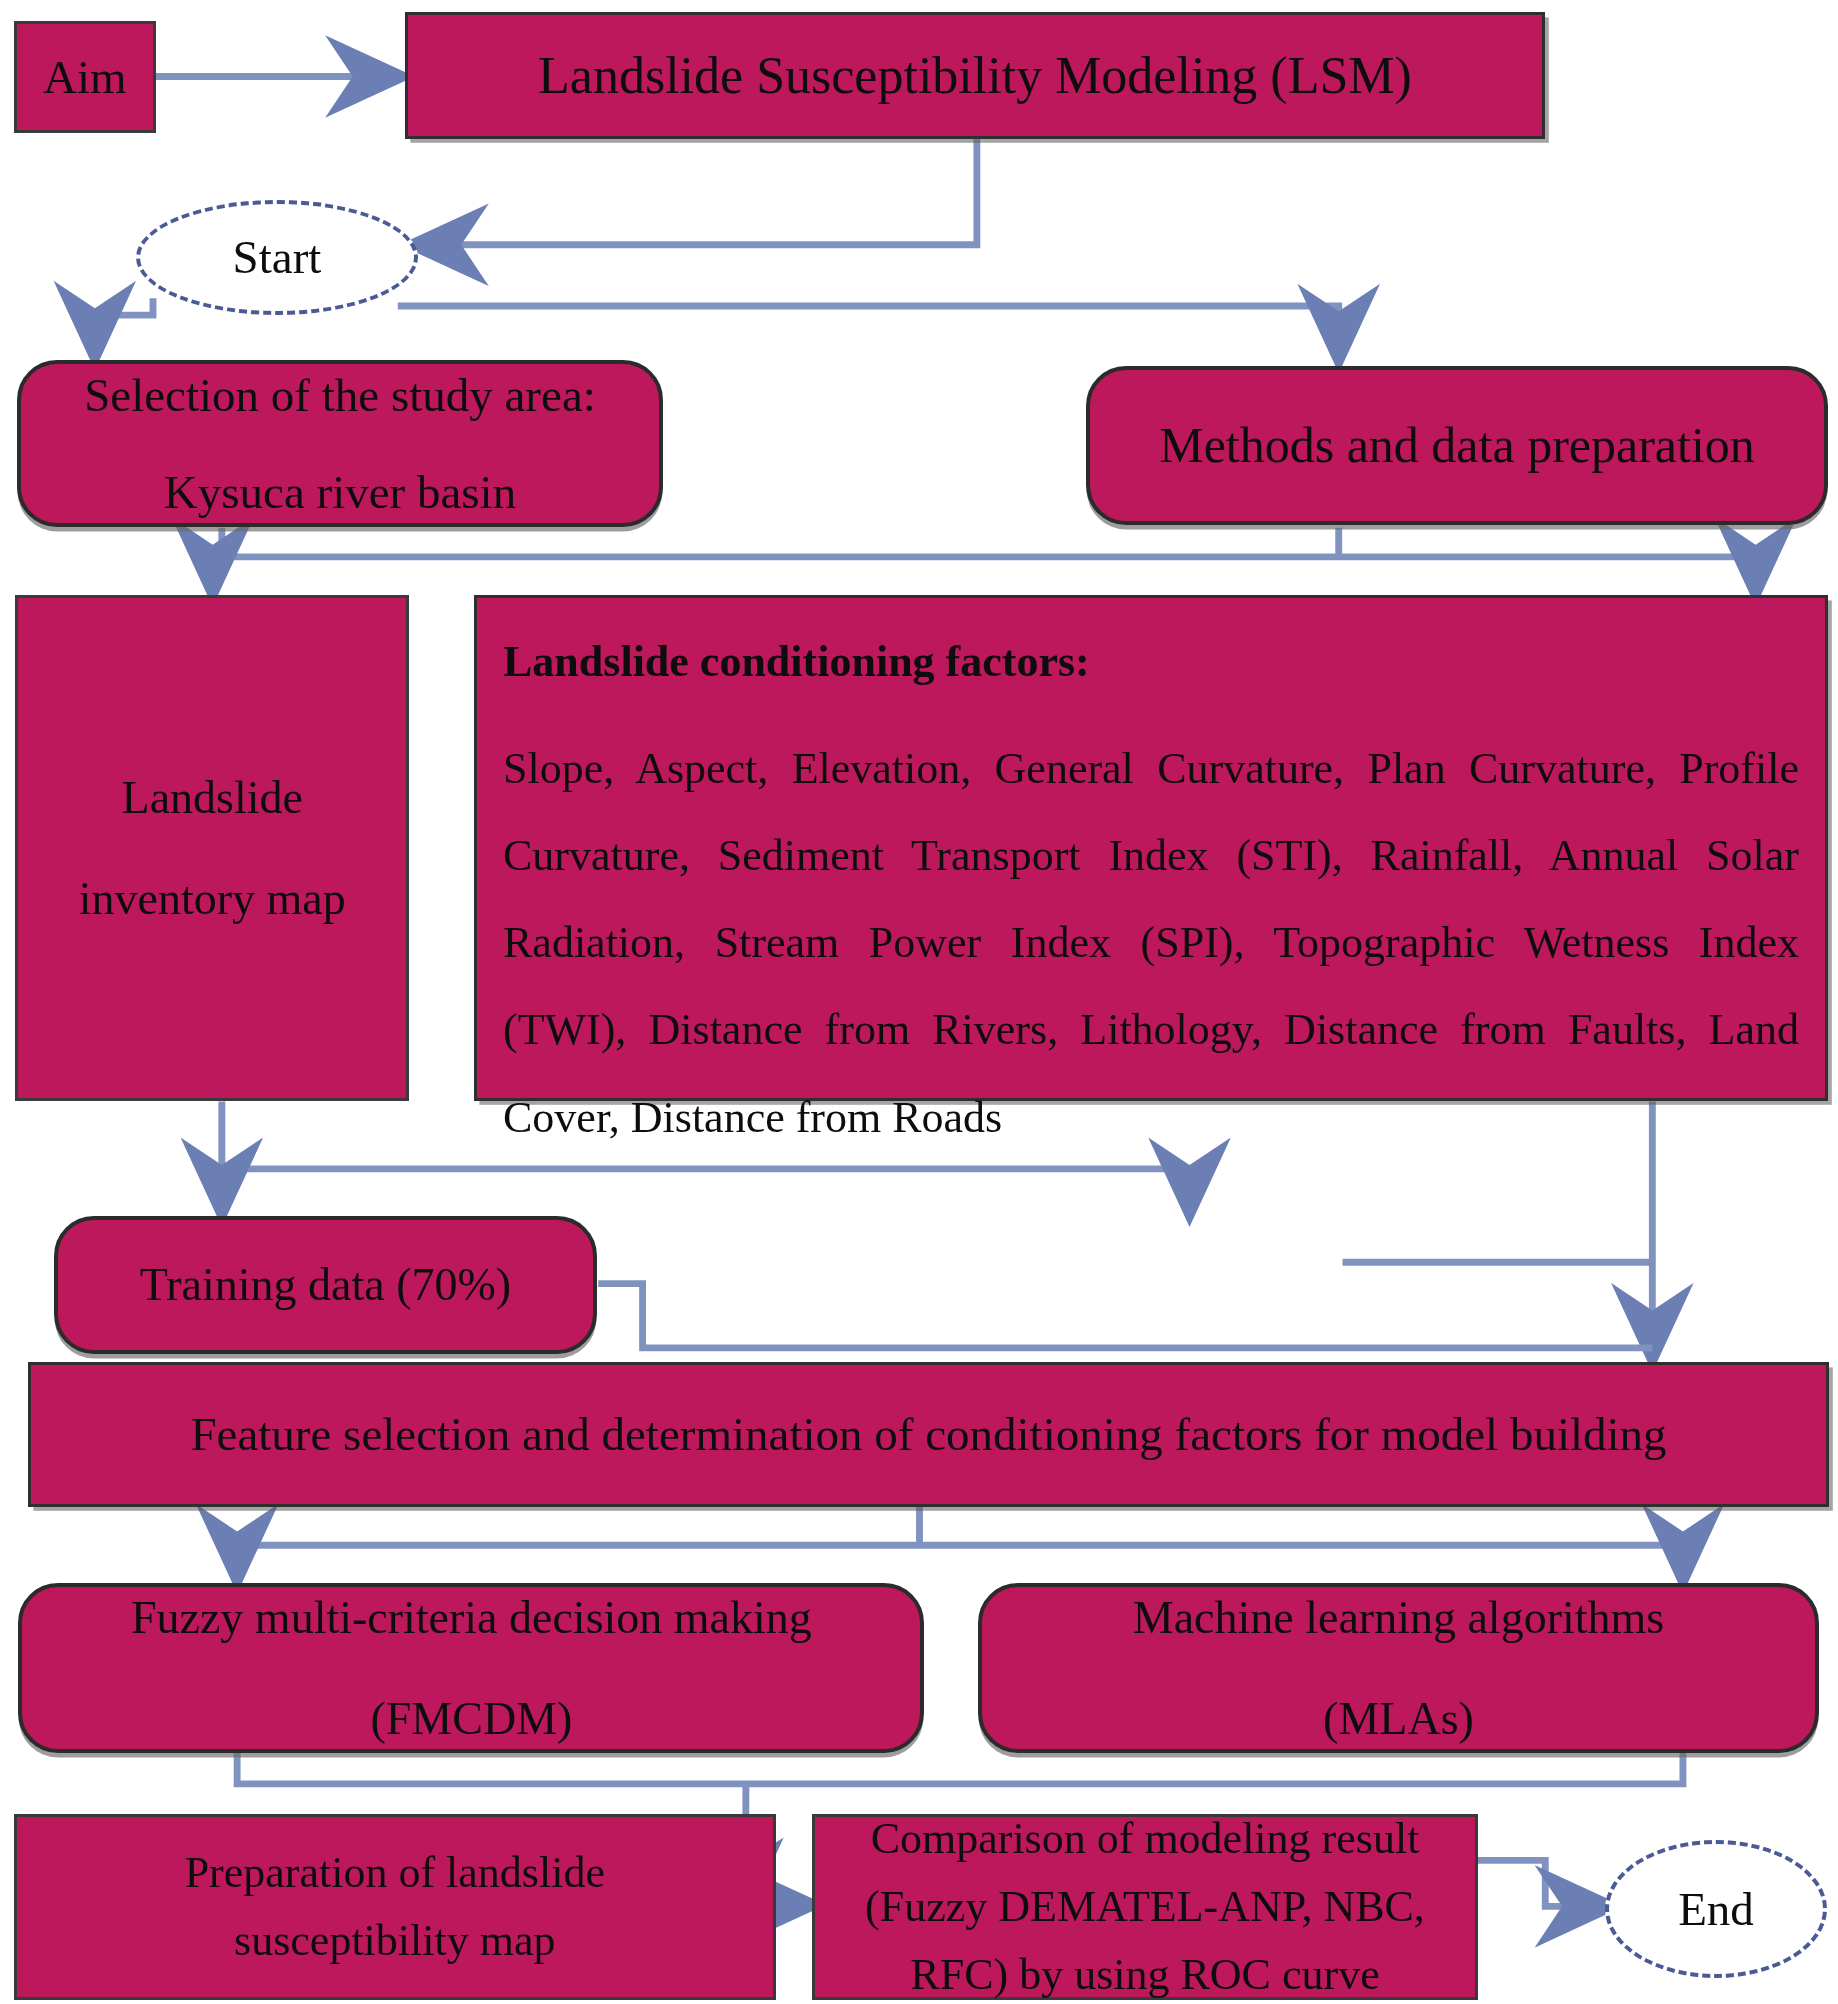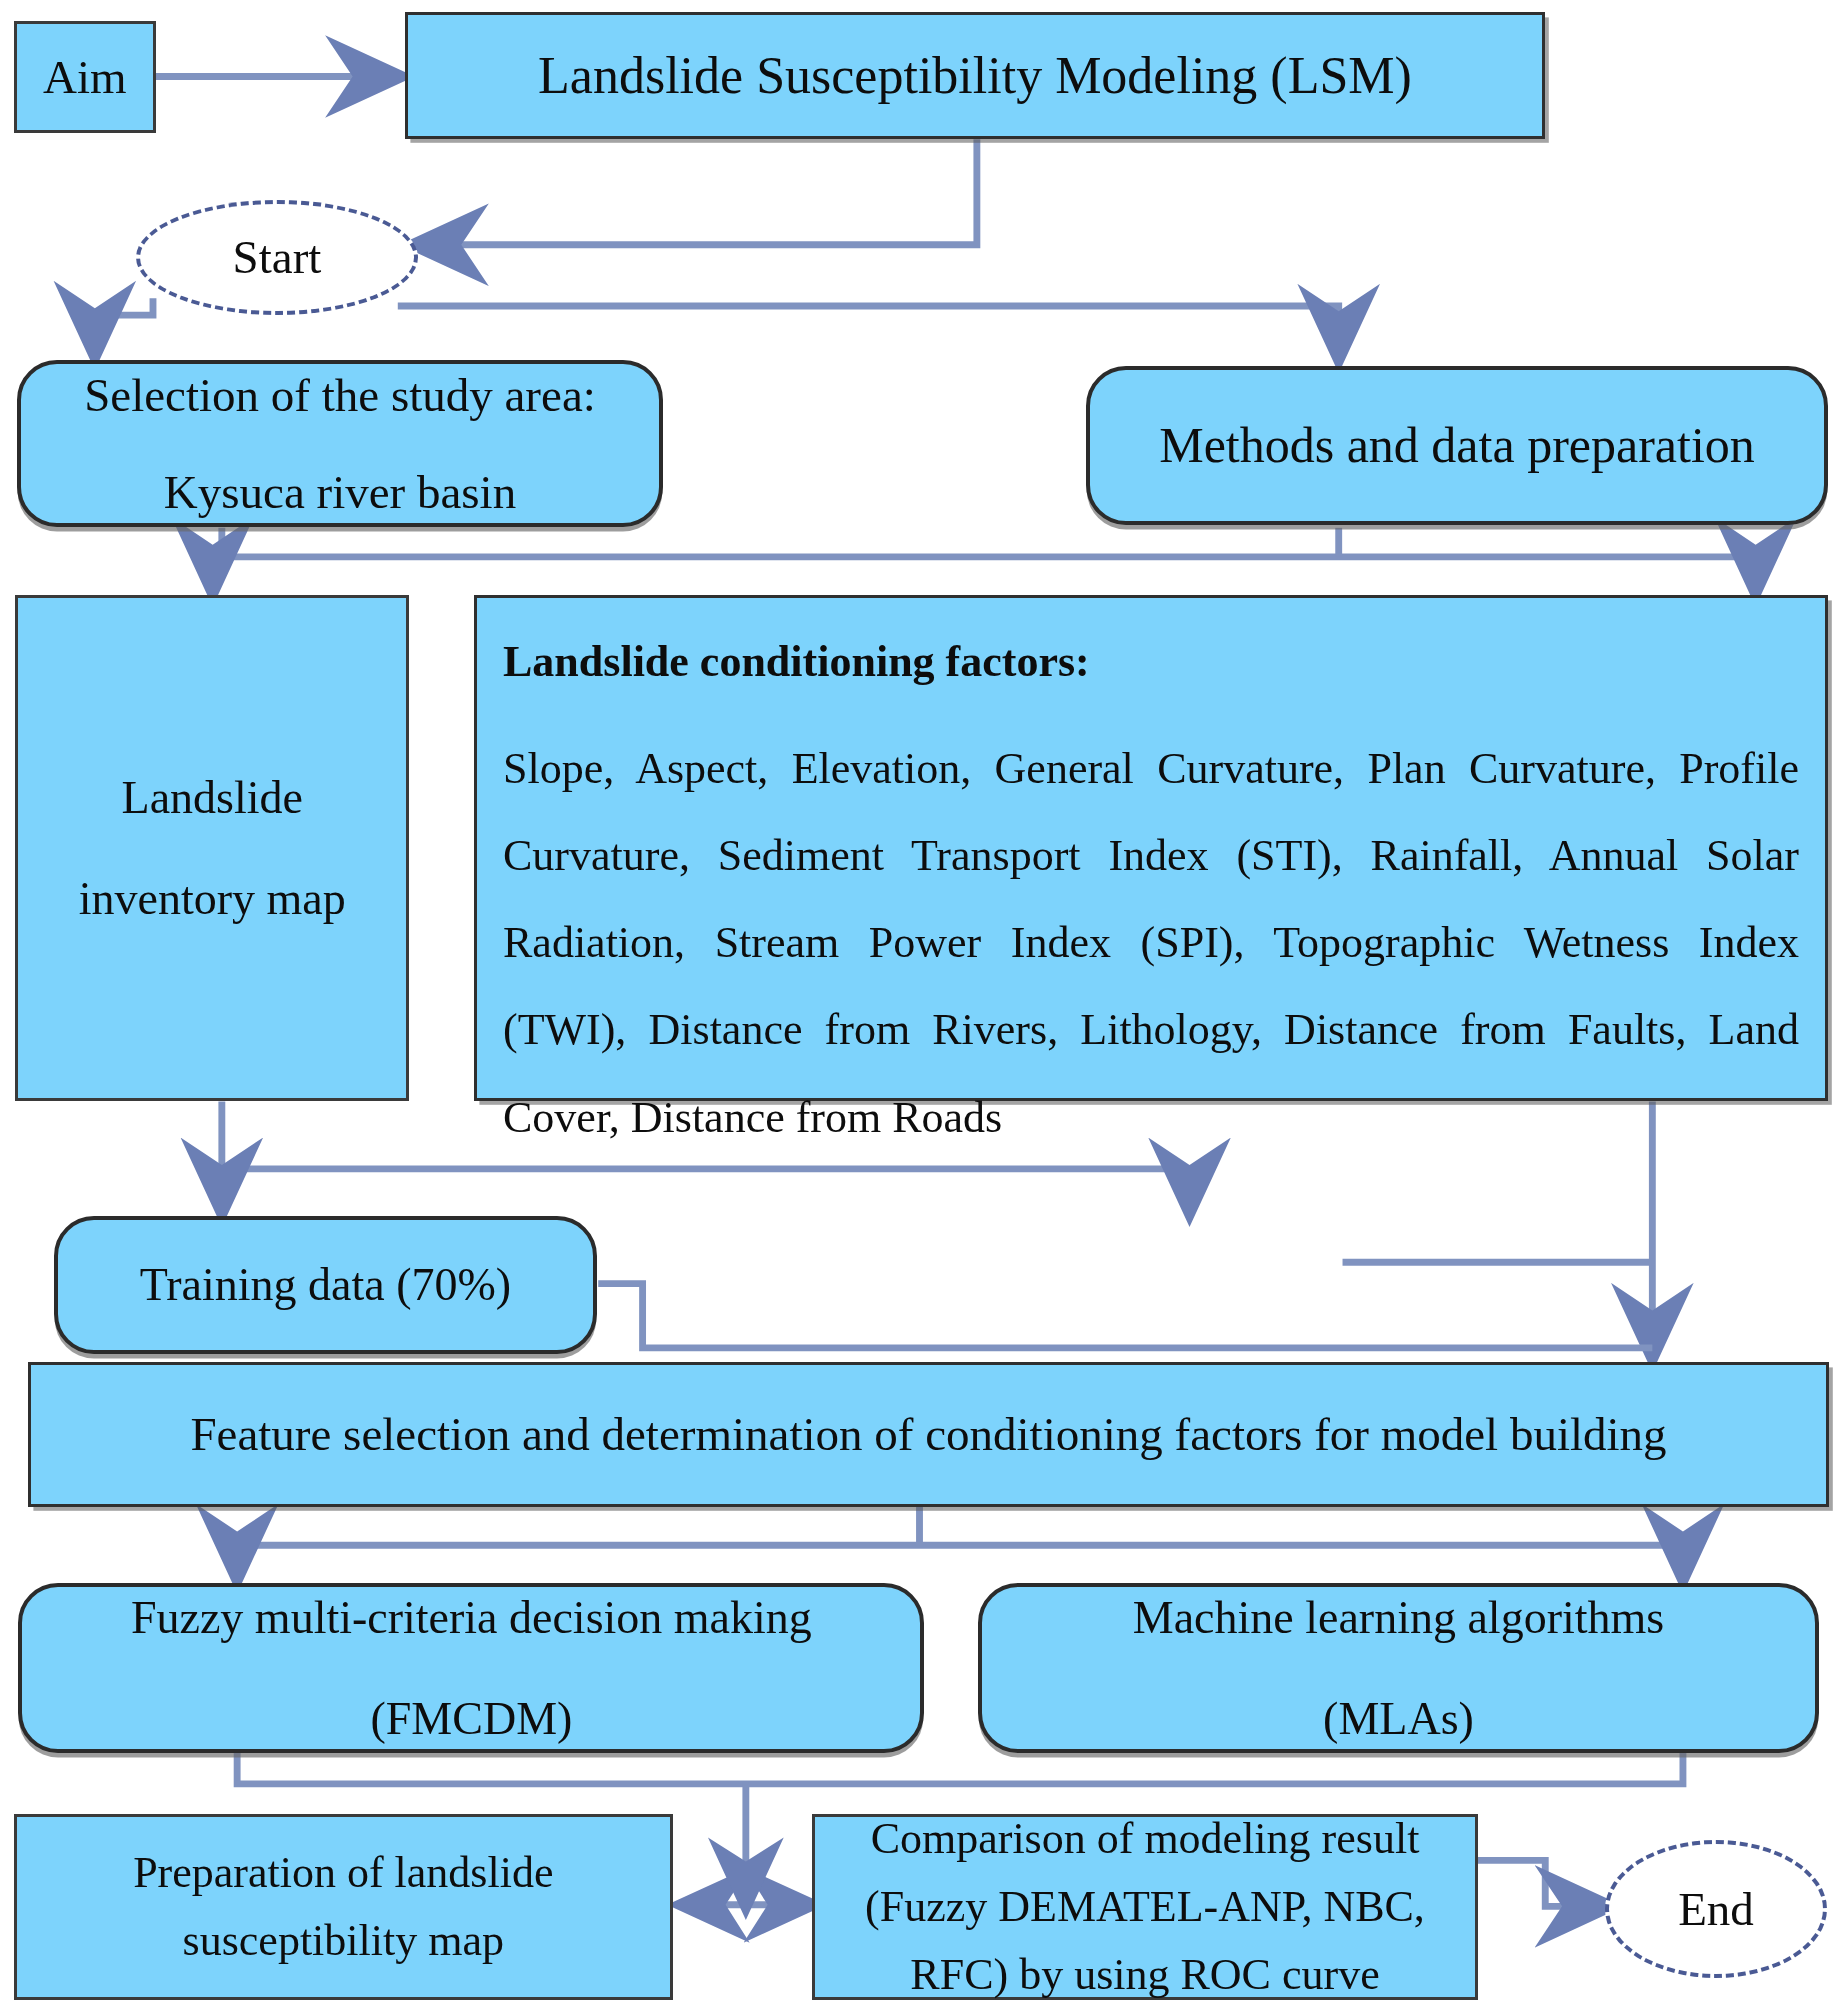--- a/index.html
+++ b/index.html
@@ -1,19 +1,19 @@
 <!DOCTYPE html>
 <html style="font-size:12.2px"><head>
 <meta charset="utf-8">
 <style>
   html,body{margin:0;padding:0;background:#ffffff;}
   body{font-family:"Liberation Serif",serif;}
   #stage{position:relative;width:1839px;height:2005px;background:#fff;overflow:hidden;}
   svg#wires{position:absolute;left:0;top:0;width:1839px;height:2005px;}
-  .node{position:absolute;box-sizing:border-box;background:#7dd3fc;display:flex;
+  .node{position:absolute;box-sizing:border-box;background:#be185d;display:flex;
         align-items:center;justify-content:center;text-align:center;color:#0d0d0d;}
   
   .rect{border:3.8px solid #2f2f2f;box-shadow:4.6px 4.6px 0 -0.8px rgba(90,90,90,.55);}
   .rect-plain{border:3.8px solid #3a3a3a;}
   .round{border:4.6px solid #2b2b2b;border-radius:40px;
          box-shadow:0 5.4px 0 -0.8px rgba(105,105,105,.65);}
   .ellipse{border:4.6px dashed #4a5a94;border-radius:50%;background:#fff;}
   .lbl{line-height:1.45;padding:0 12.2px;}
   .t-aim{font-size:47px;}
   .t-lsm{font-size:52px;}
@@ -131,21 +131,21 @@
   <div class="node round" style="left:18.4px;top:1583px;width:906px;height:170px;flex-direction:column;">
     <span class="lbl t-fm">Fuzzy multi-criteria decision making</span>
     <span class="lbl t-fm">(FMCDM)</span>
   </div>
 
   <div class="node round" style="left:978px;top:1583px;width:841px;height:170px;flex-direction:column;">
     <span class="lbl t-fm">Machine learning algorithms</span>
     <span class="lbl t-fm">(MLAs)</span>
   </div>
 
-  <div class="node rect-plain" style="left:13.8px;top:1814px;width:659px;height:186px;flex-direction:column;">
+  <div class="node rect-plain" style="left:13.8px;top:1814px;width:762px;height:186px;flex-direction:column;">
     <span class="lbl t-bot">Preparation of landslide</span>
     <span class="lbl t-bot">susceptibility map</span>
   </div>
 
   <div class="node rect-plain" style="left:812px;top:1814px;width:666px;height:186px;flex-direction:column;justify-content:center;">
     <span class="lbl t-bot">Comparison of modeling result</span>
     <span class="lbl t-bot">(Fuzzy DEMATEL-ANP, NBC,</span>
     <span class="lbl t-bot">RFC) by using ROC curve</span>
   </div>
 

